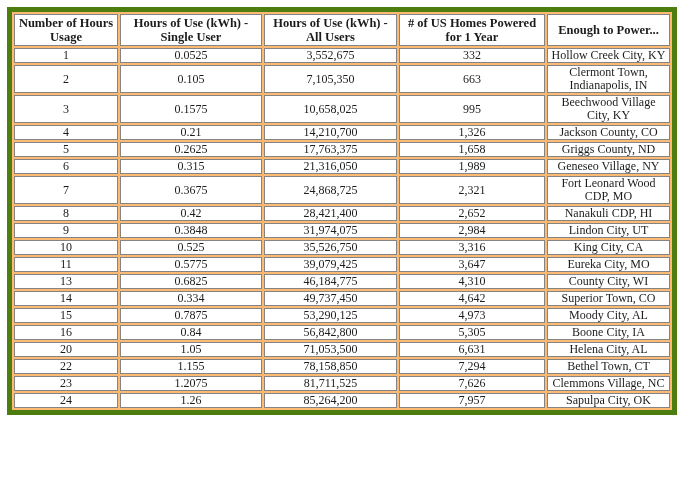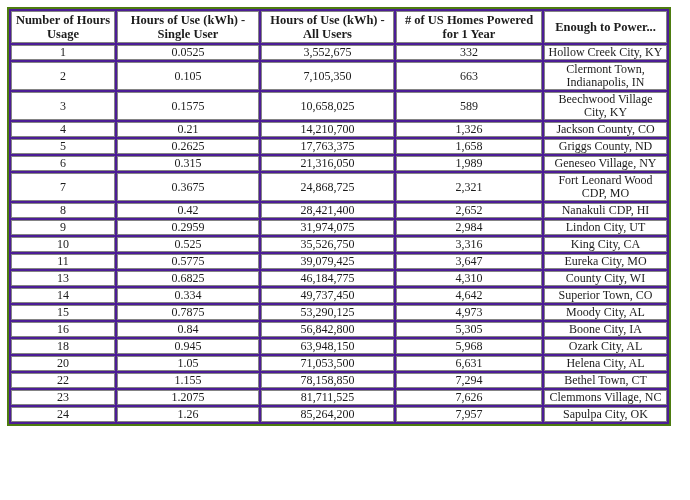--- a/index.html
+++ b/index.html
@@ -11,22 +11,22 @@
     width: 690px;
     height: 500px;
     box-sizing: border-box;
     padding: 7px 0 0 7px;
     background: #ffffff;
     overflow: hidden;
   }
   table.data-table {
     border-collapse: separate;
     border-spacing: 2px;
-    border: 2px solid #4d7c0f;
-    background: #4c1d95;
+    border: 5px solid #4d7c0f;
+    background: #fdba74;
     table-layout: fixed;
   }
   col.c1 { width: 104px; }
   col.c2 { width: 142px; }
   col.c3 { width: 133px; }
   col.c4 { width: 146px; }
   col.c5 { width: 123px; }
   th, td {
     border: 1px solid #848484;
     font-family: "Liberation Serif", "DejaVu Serif", serif;
@@ -79,21 +79,21 @@
           <td>2</td>
           <td>0.105</td>
           <td>7,105,350</td>
           <td>663</td>
           <td>Clermont Town, Indianapolis, IN</td>
         </tr>
         <tr>
           <td>3</td>
           <td>0.1575</td>
           <td>10,658,025</td>
-          <td>589</td>
+          <td>995</td>
           <td>Beechwood Village City, KY</td>
         </tr>
         <tr>
           <td>4</td>
           <td>0.21</td>
           <td>14,210,700</td>
           <td>1,326</td>
           <td>Jackson County, CO</td>
         </tr>
         <tr>
@@ -119,21 +119,21 @@
         </tr>
         <tr>
           <td>8</td>
           <td>0.42</td>
           <td>28,421,400</td>
           <td>2,652</td>
           <td>Nanakuli CDP, HI</td>
         </tr>
         <tr>
           <td>9</td>
-          <td>0.2959</td>
+          <td>0.3848</td>
           <td>31,974,075</td>
           <td>2,984</td>
           <td>Lindon City, UT</td>
         </tr>
         <tr>
           <td>10</td>
           <td>0.525</td>
           <td>35,526,750</td>
           <td>3,316</td>
           <td>King City, CA</td>
@@ -167,27 +167,20 @@
           <td>Moody City, AL</td>
         </tr>
         <tr>
           <td>16</td>
           <td>0.84</td>
           <td>56,842,800</td>
           <td>5,305</td>
           <td>Boone City, IA</td>
         </tr>
         <tr>
-          <td>18</td>
-          <td>0.945</td>
-          <td>63,948,150</td>
-          <td>5,968</td>
-          <td>Ozark City, AL</td>
-        </tr>
-        <tr>
           <td>20</td>
           <td>1.05</td>
           <td>71,053,500</td>
           <td>6,631</td>
           <td>Helena City, AL</td>
         </tr>
         <tr>
           <td>22</td>
           <td>1.155</td>
           <td>78,158,850</td>

